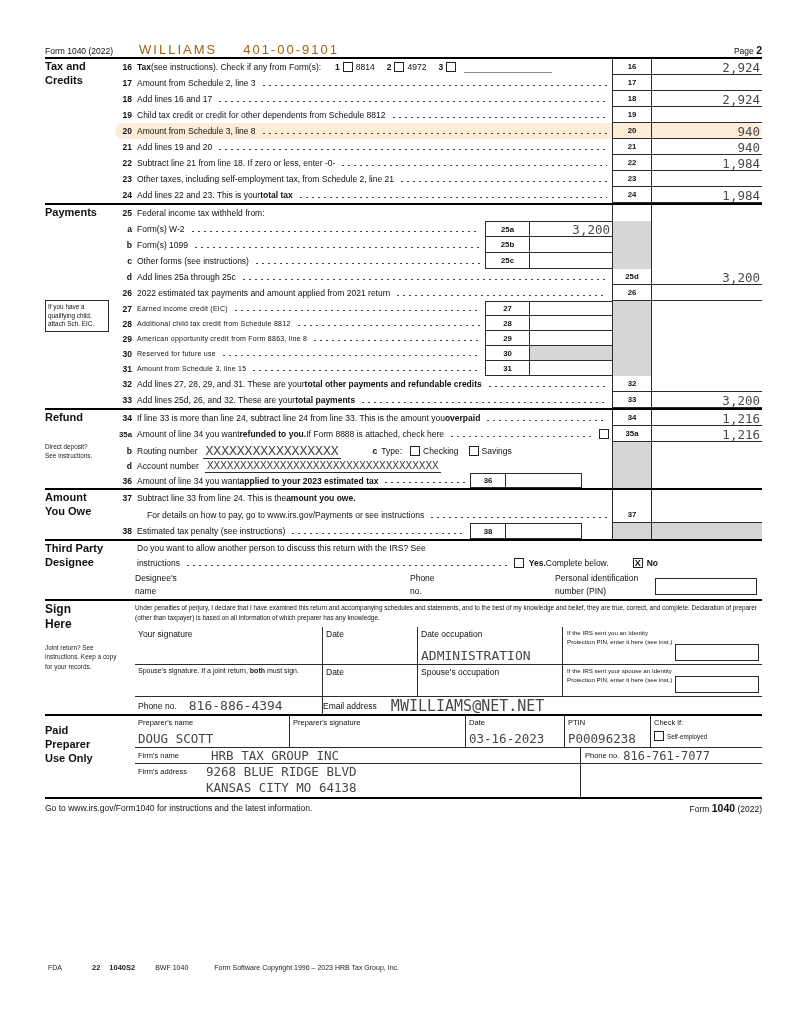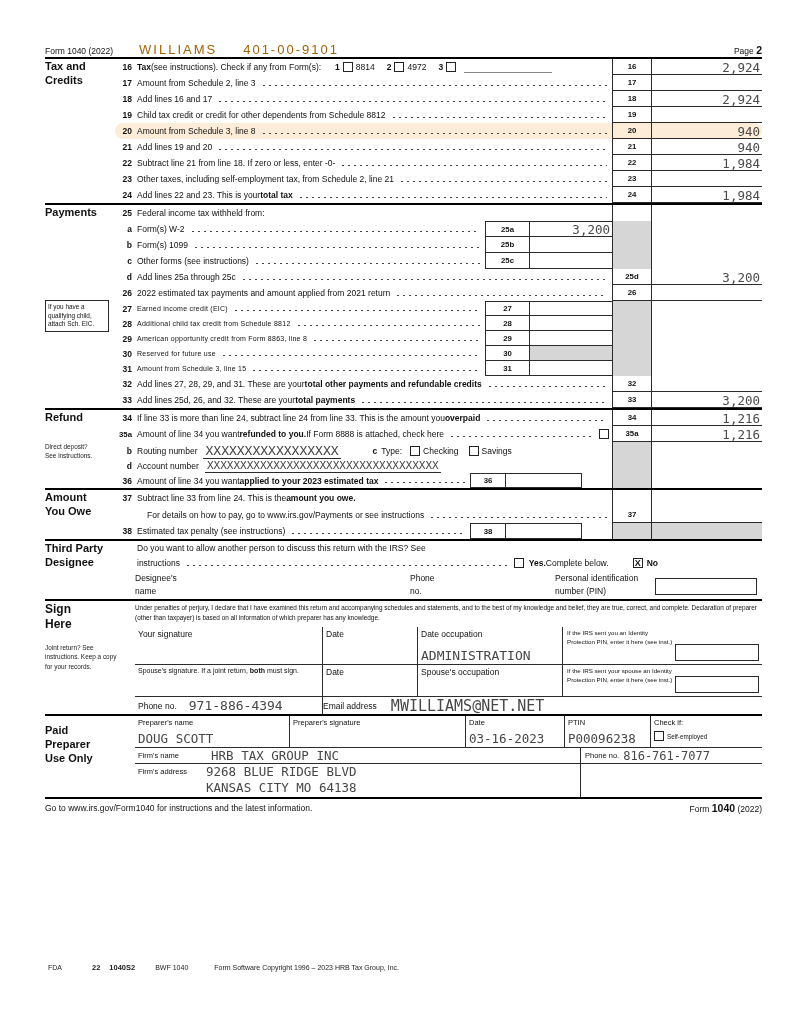--- a/index.html
+++ b/index.html
@@ -439,21 +439,21 @@
       <div class="sg sgb" style="width:145px"><span>Spouse's occupation</span></div>
       <div class="sg sgb ippin" style="width:200px">
         <span style="display:block;width:118px">If the IRS sent your spouse an Identity Protection PIN, enter it here (see inst.)</span>
         <span class="ipbox"></span>
       </div>
     </div>
 
     <div style="margin-left:90px;height:17px;display:flex;align-items:center;font-size:8.5px">
       <div style="width:187px;display:flex;align-items:center;box-sizing:border-box;padding-left:3px">
         <span>Phone no.</span>
-        <span class="vmono" style="font-size:13px;margin-left:12px">971-886-4394</span>
+        <span class="vmono" style="font-size:13px;margin-left:12px">816-886-4394</span>
       </div>
       <div style="flex:1;border-left:1px solid #2b2b2b;height:100%;display:flex;align-items:center;padding-left:0;box-sizing:border-box">
         <span>Email address</span>
         <span class="vmono" style="font-size:15px;margin-left:14px">MWILLIAMS@NET.NET</span>
       </div>
     </div>
   </div>
 
   <div class="sec" style="border-bottom:2px solid #000">
     <div class="seclab" style="top:8px"><span>Paid</span><br><span>Preparer</span><br><span>Use Only</span></div>

